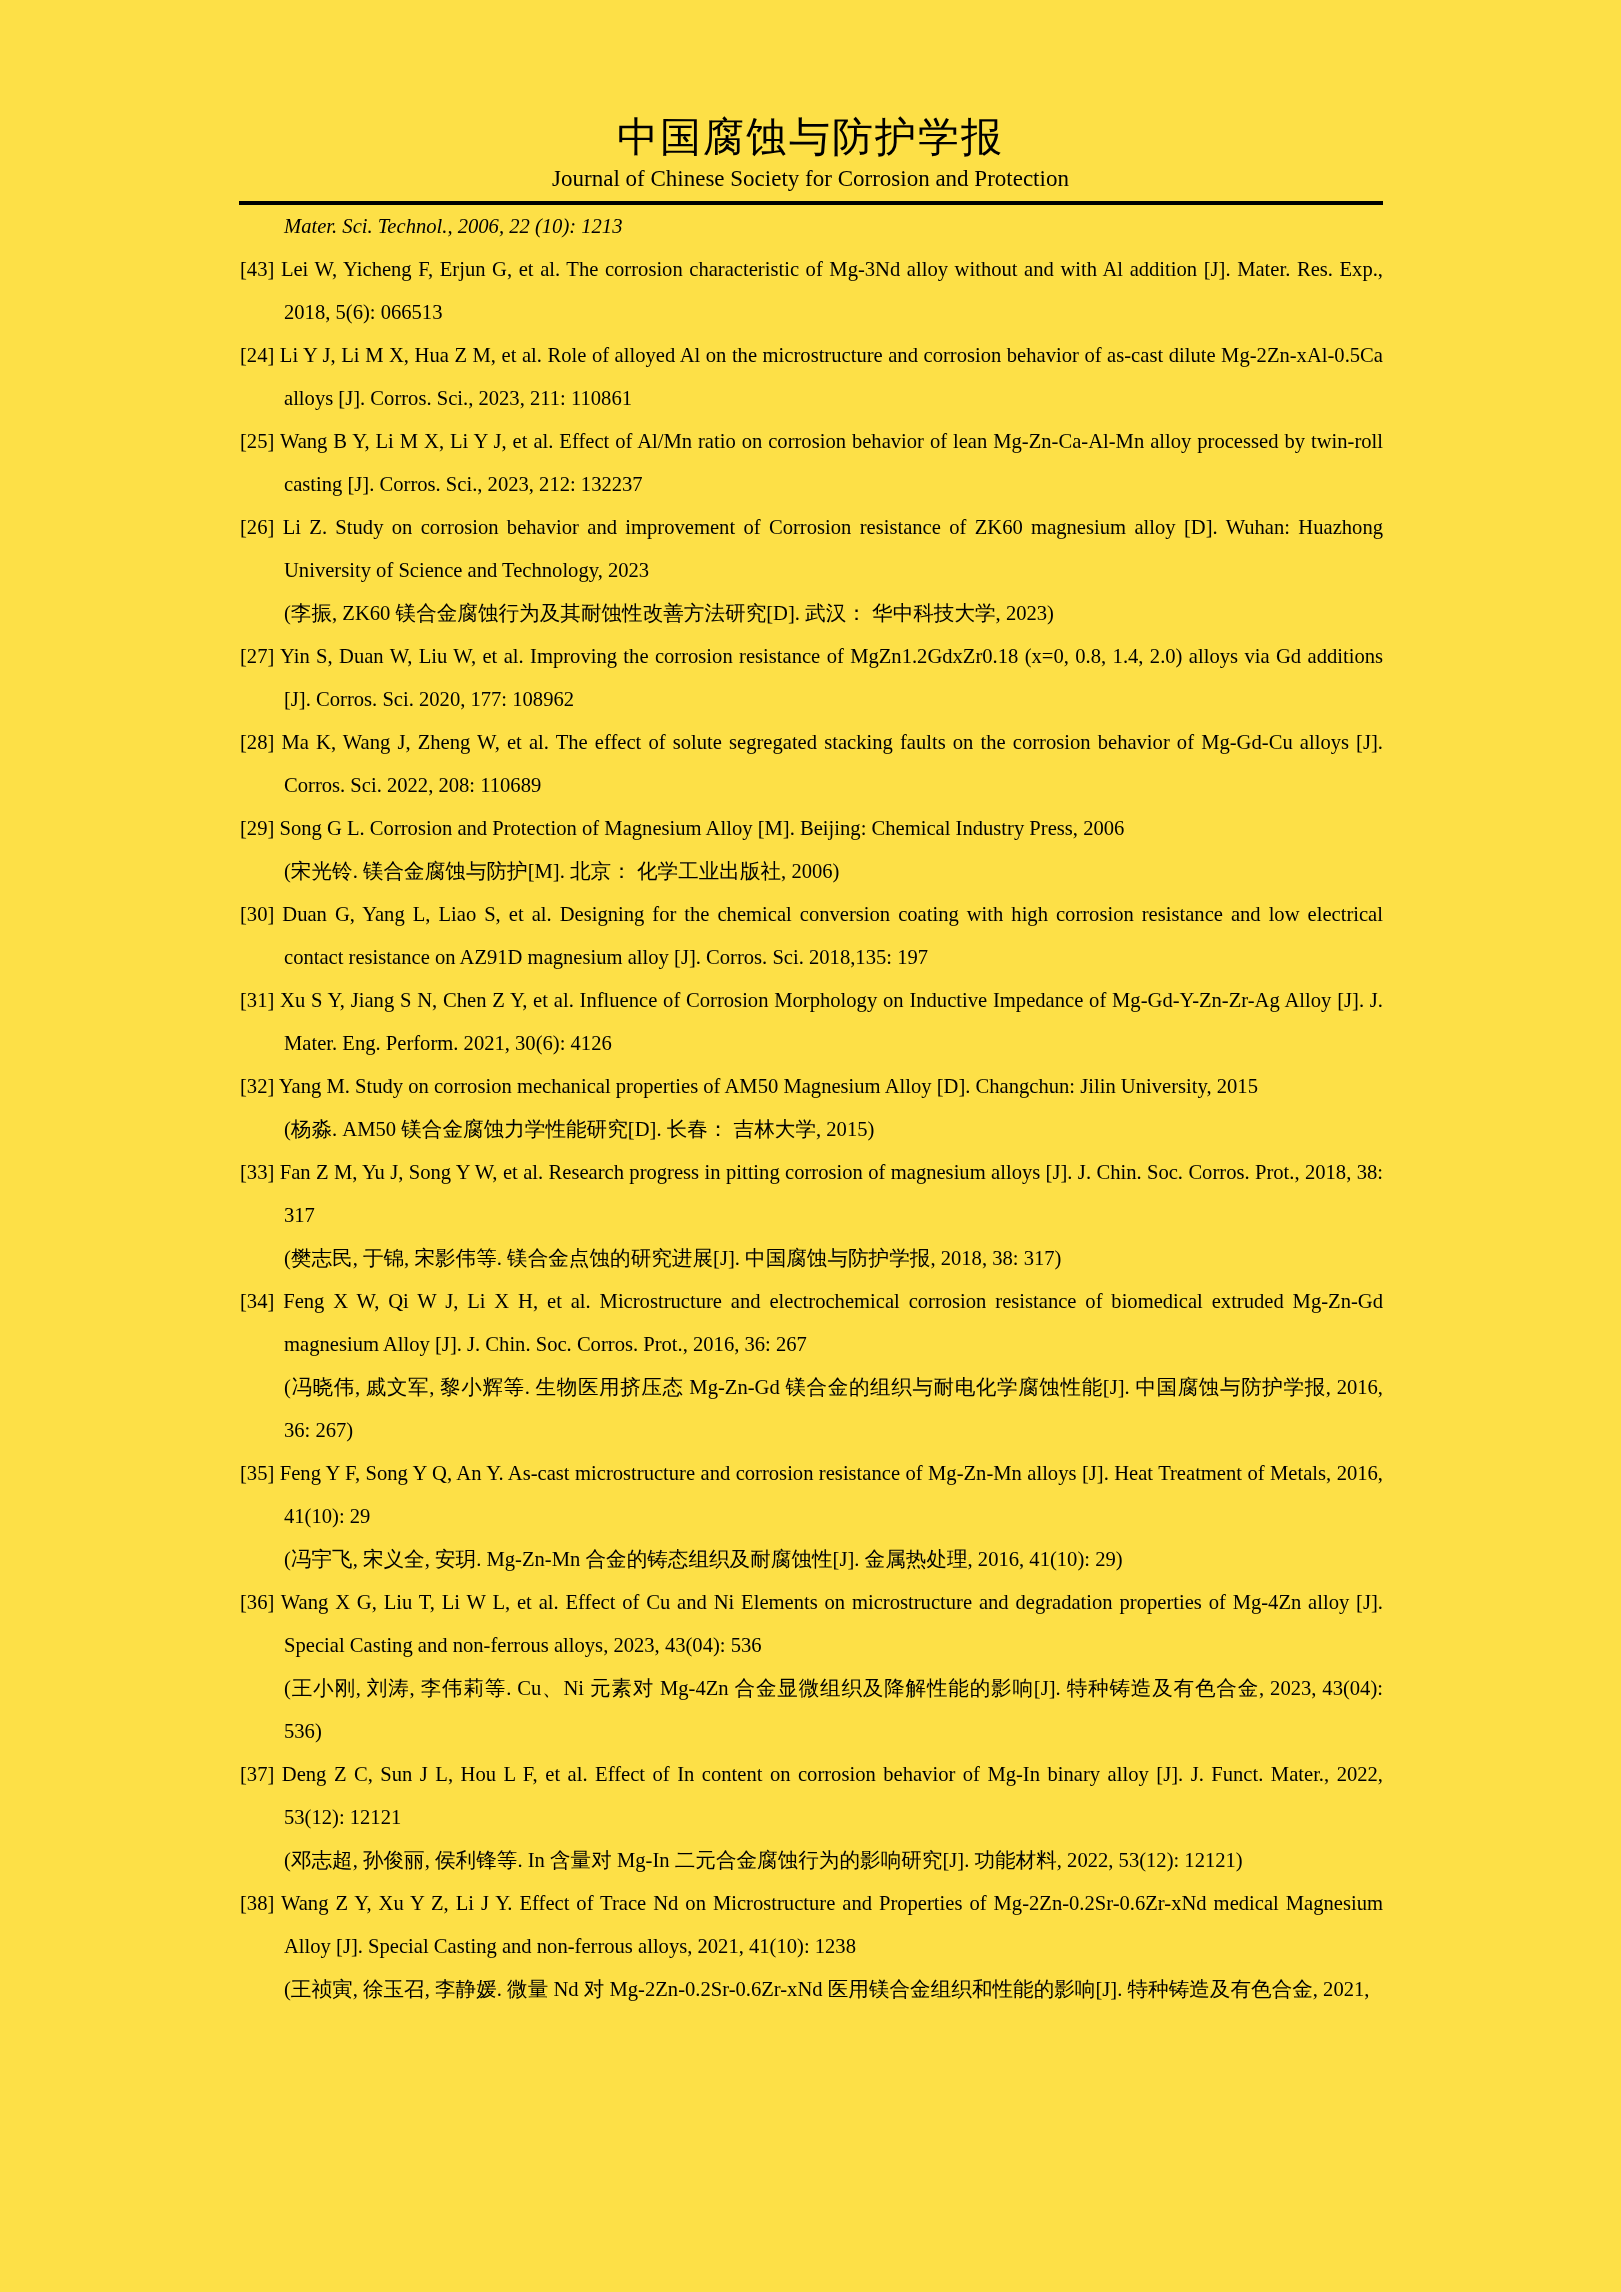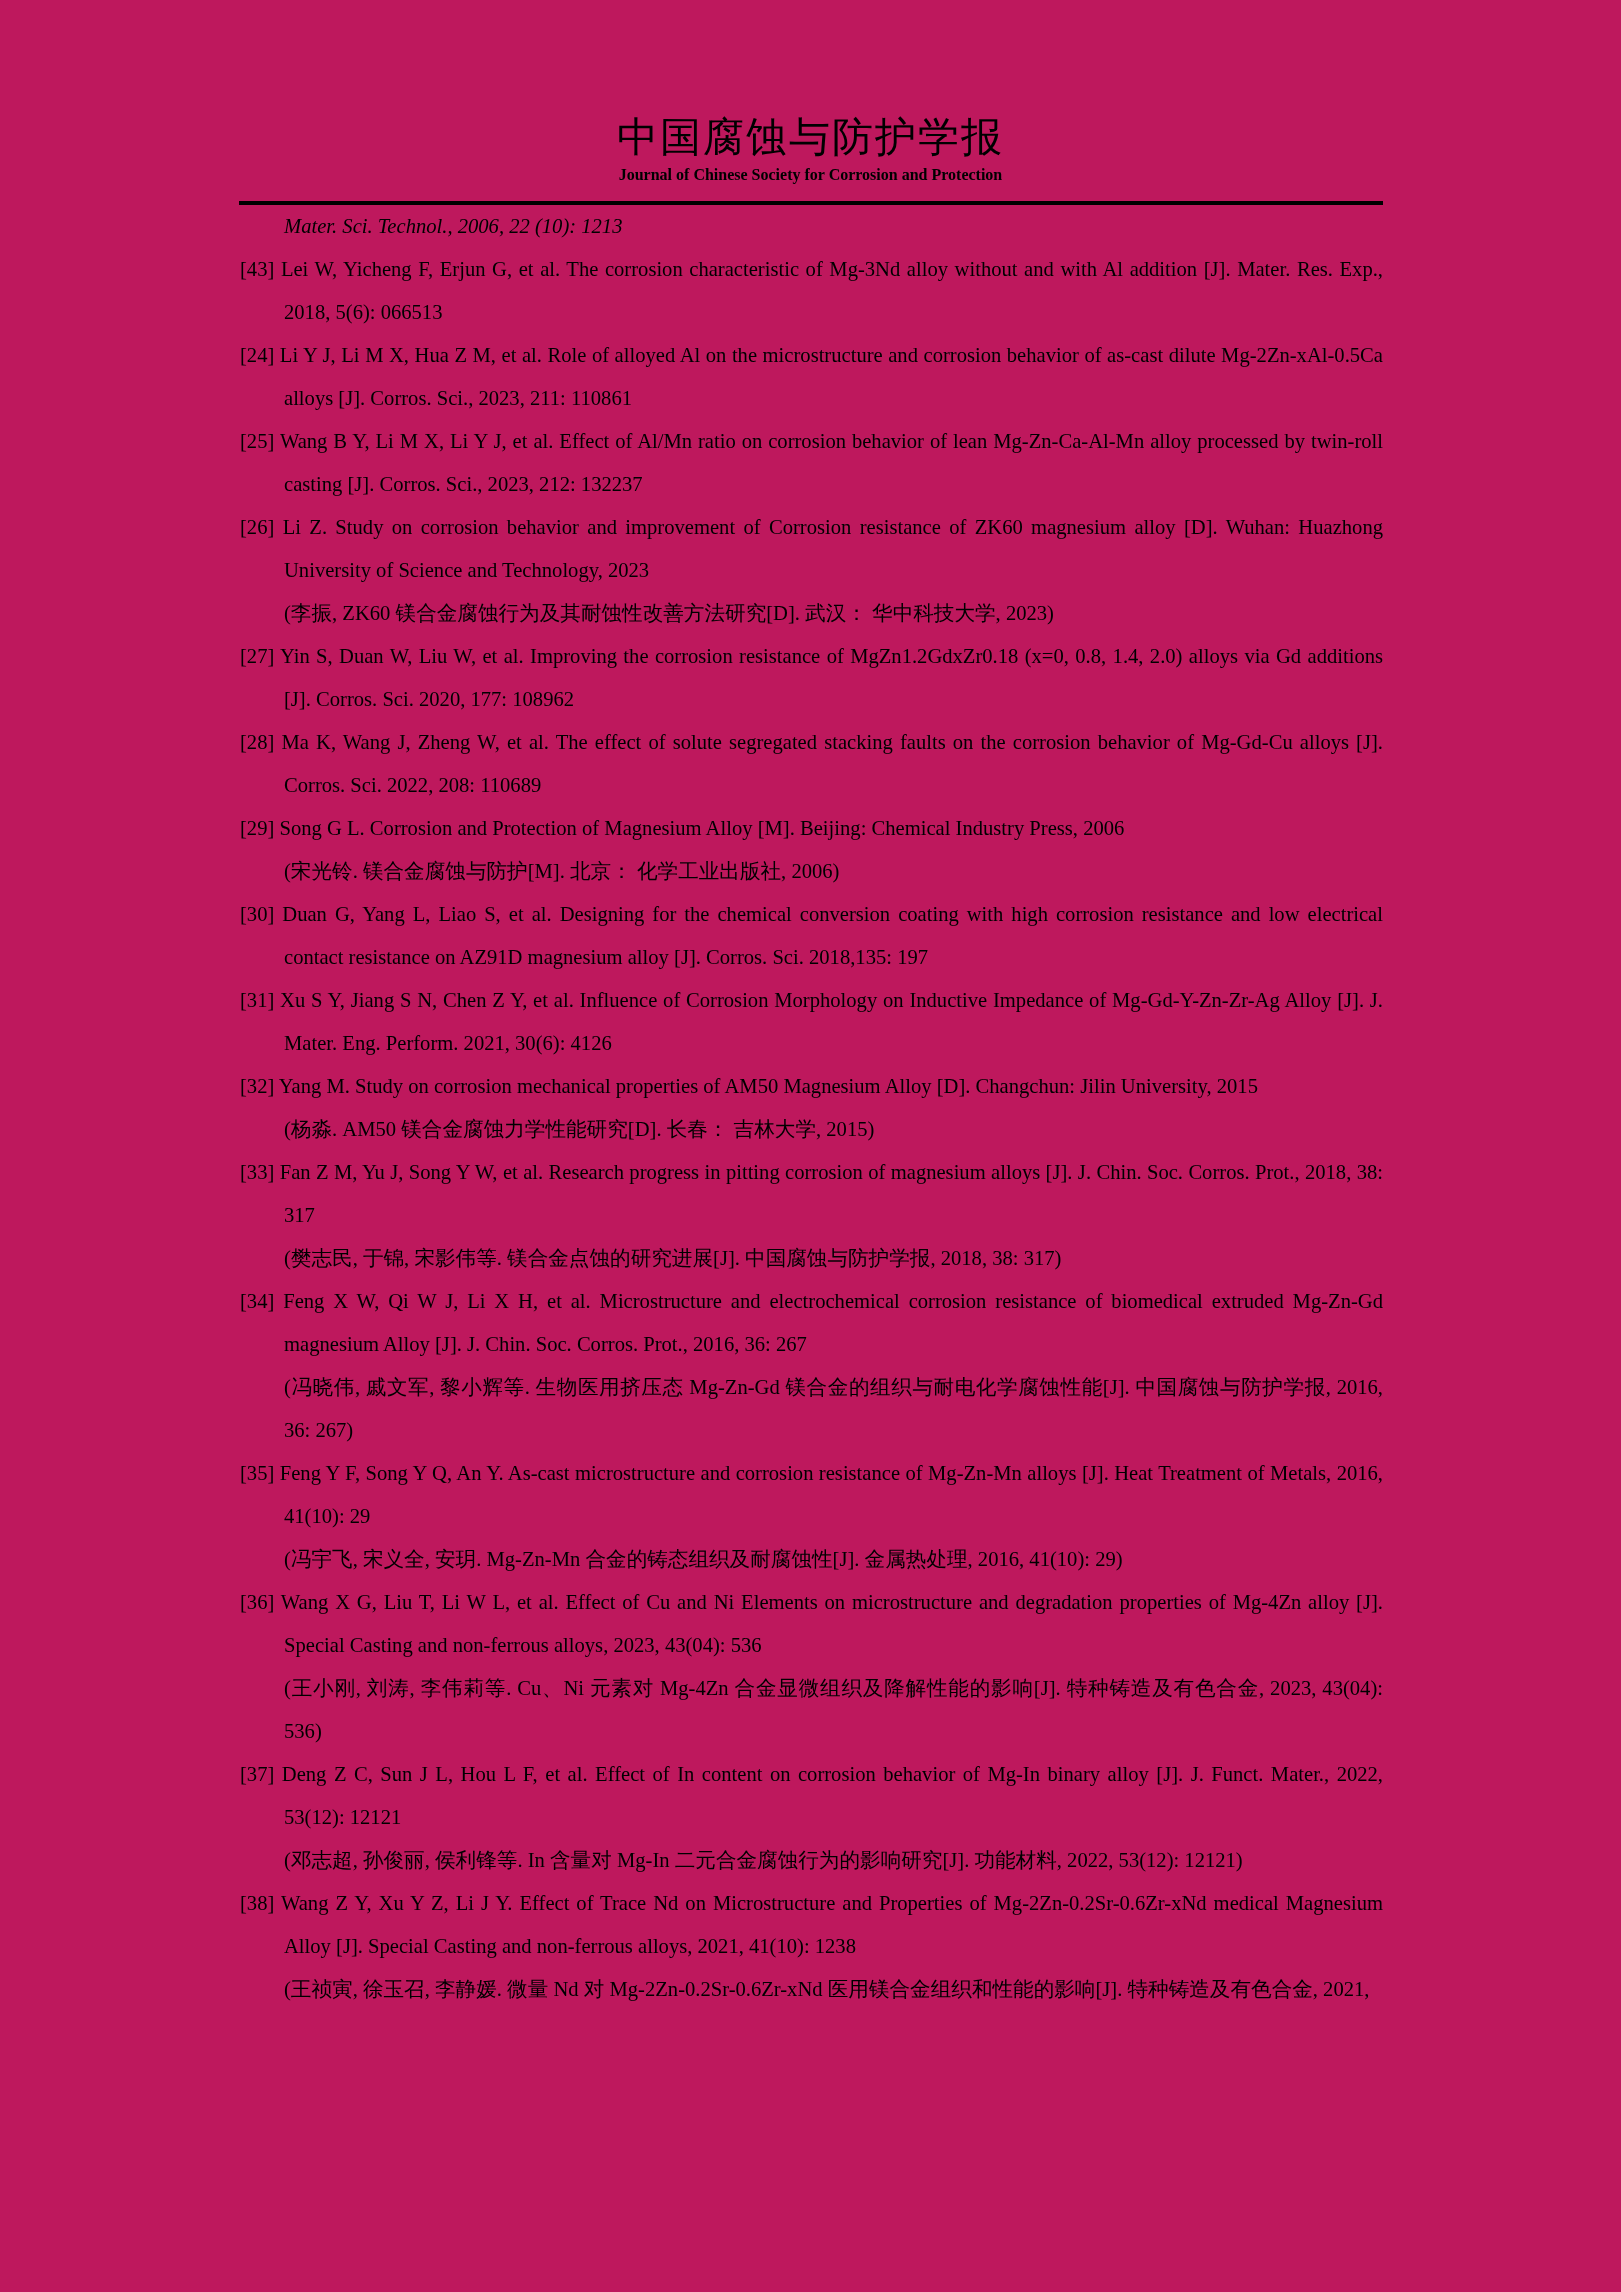--- a/index.html
+++ b/index.html
@@ -4,21 +4,21 @@
 <style>
   html, body {
     margin: 0;
     padding: 0;
     background: #ffffff;
   }
   .page {
     position: relative;
     width: 1621px;
     height: 2293px;
-    background: #be185d;
+    background: #fde047;
     color: #000000;
     font-family: "Liberation Serif", "DejaVu Serif", serif;
     overflow: hidden;
   }
   .header-zh {
     position: absolute;
     top: 114px;
     left: 0;
     width: 100%;
     text-align: center;
@@ -27,23 +27,23 @@
     letter-spacing: 2px;
     font-weight: 400;
     white-space: nowrap;
   }
   .header-en {
     position: absolute;
     top: 165px;
     left: 0;
     width: 100%;
     text-align: center;
-    font-size: 16px;
+    font-size: 23px;
     line-height: 1.2;
-    font-weight: 700;
+    font-weight: 400;
     white-space: nowrap;
   }
   .header-rule {
     position: absolute;
     top: 201px;
     left: 239px;
     width: 1144px;
     height: 3.9px;
     background: #000000;
   }

